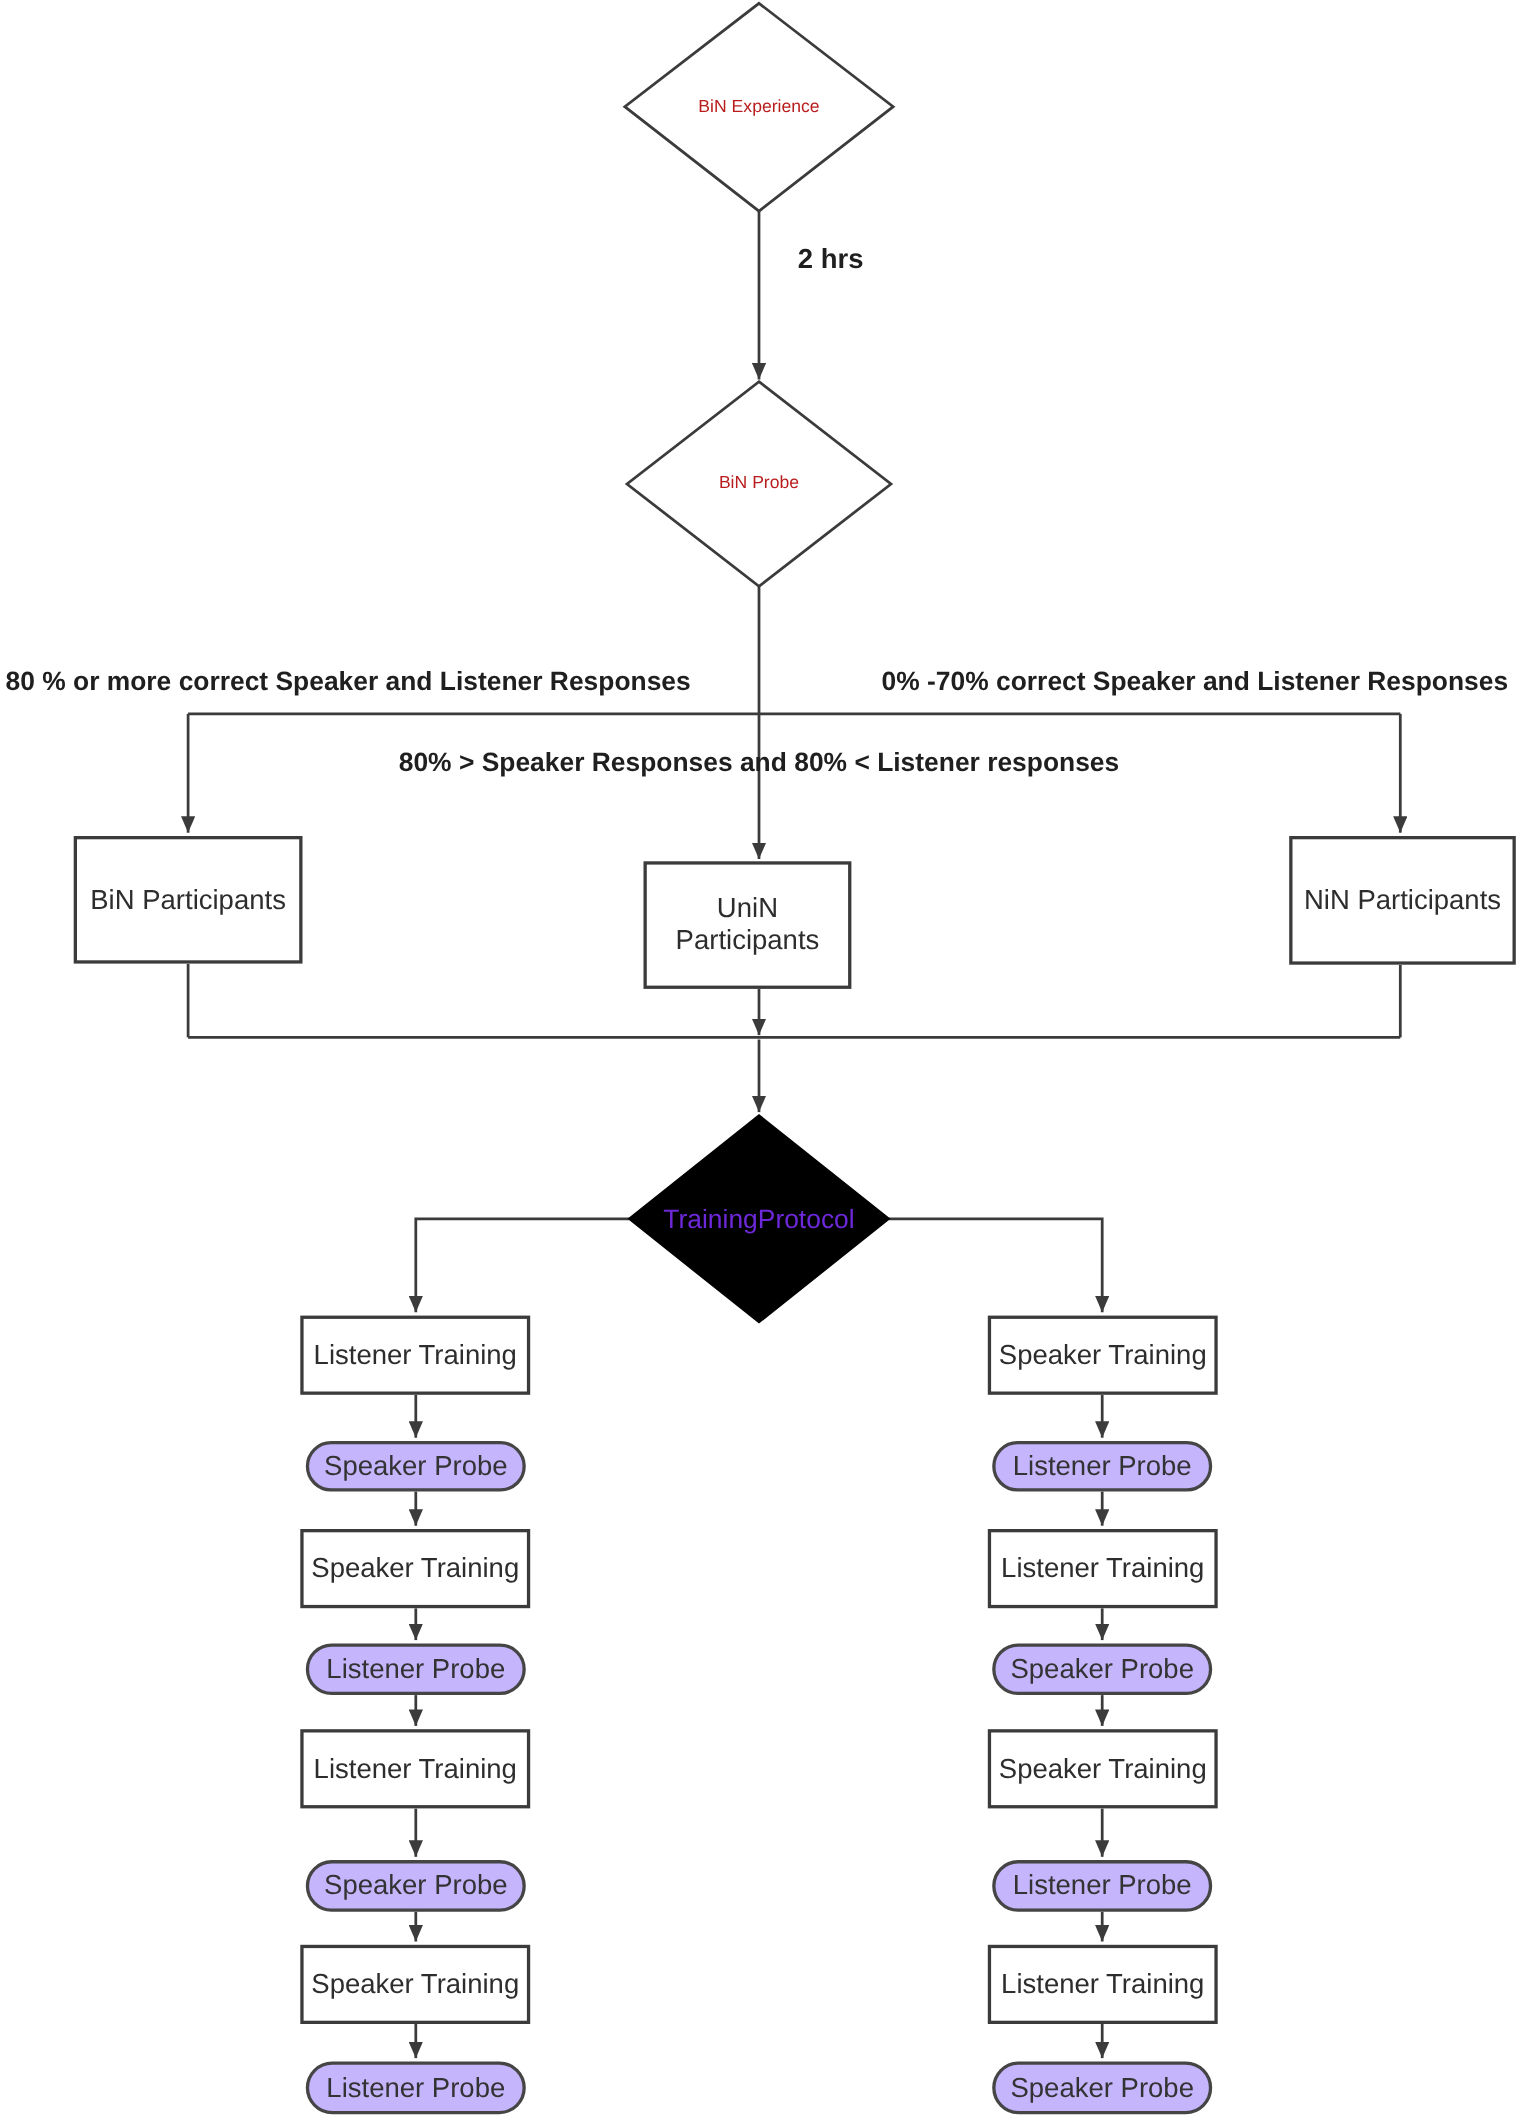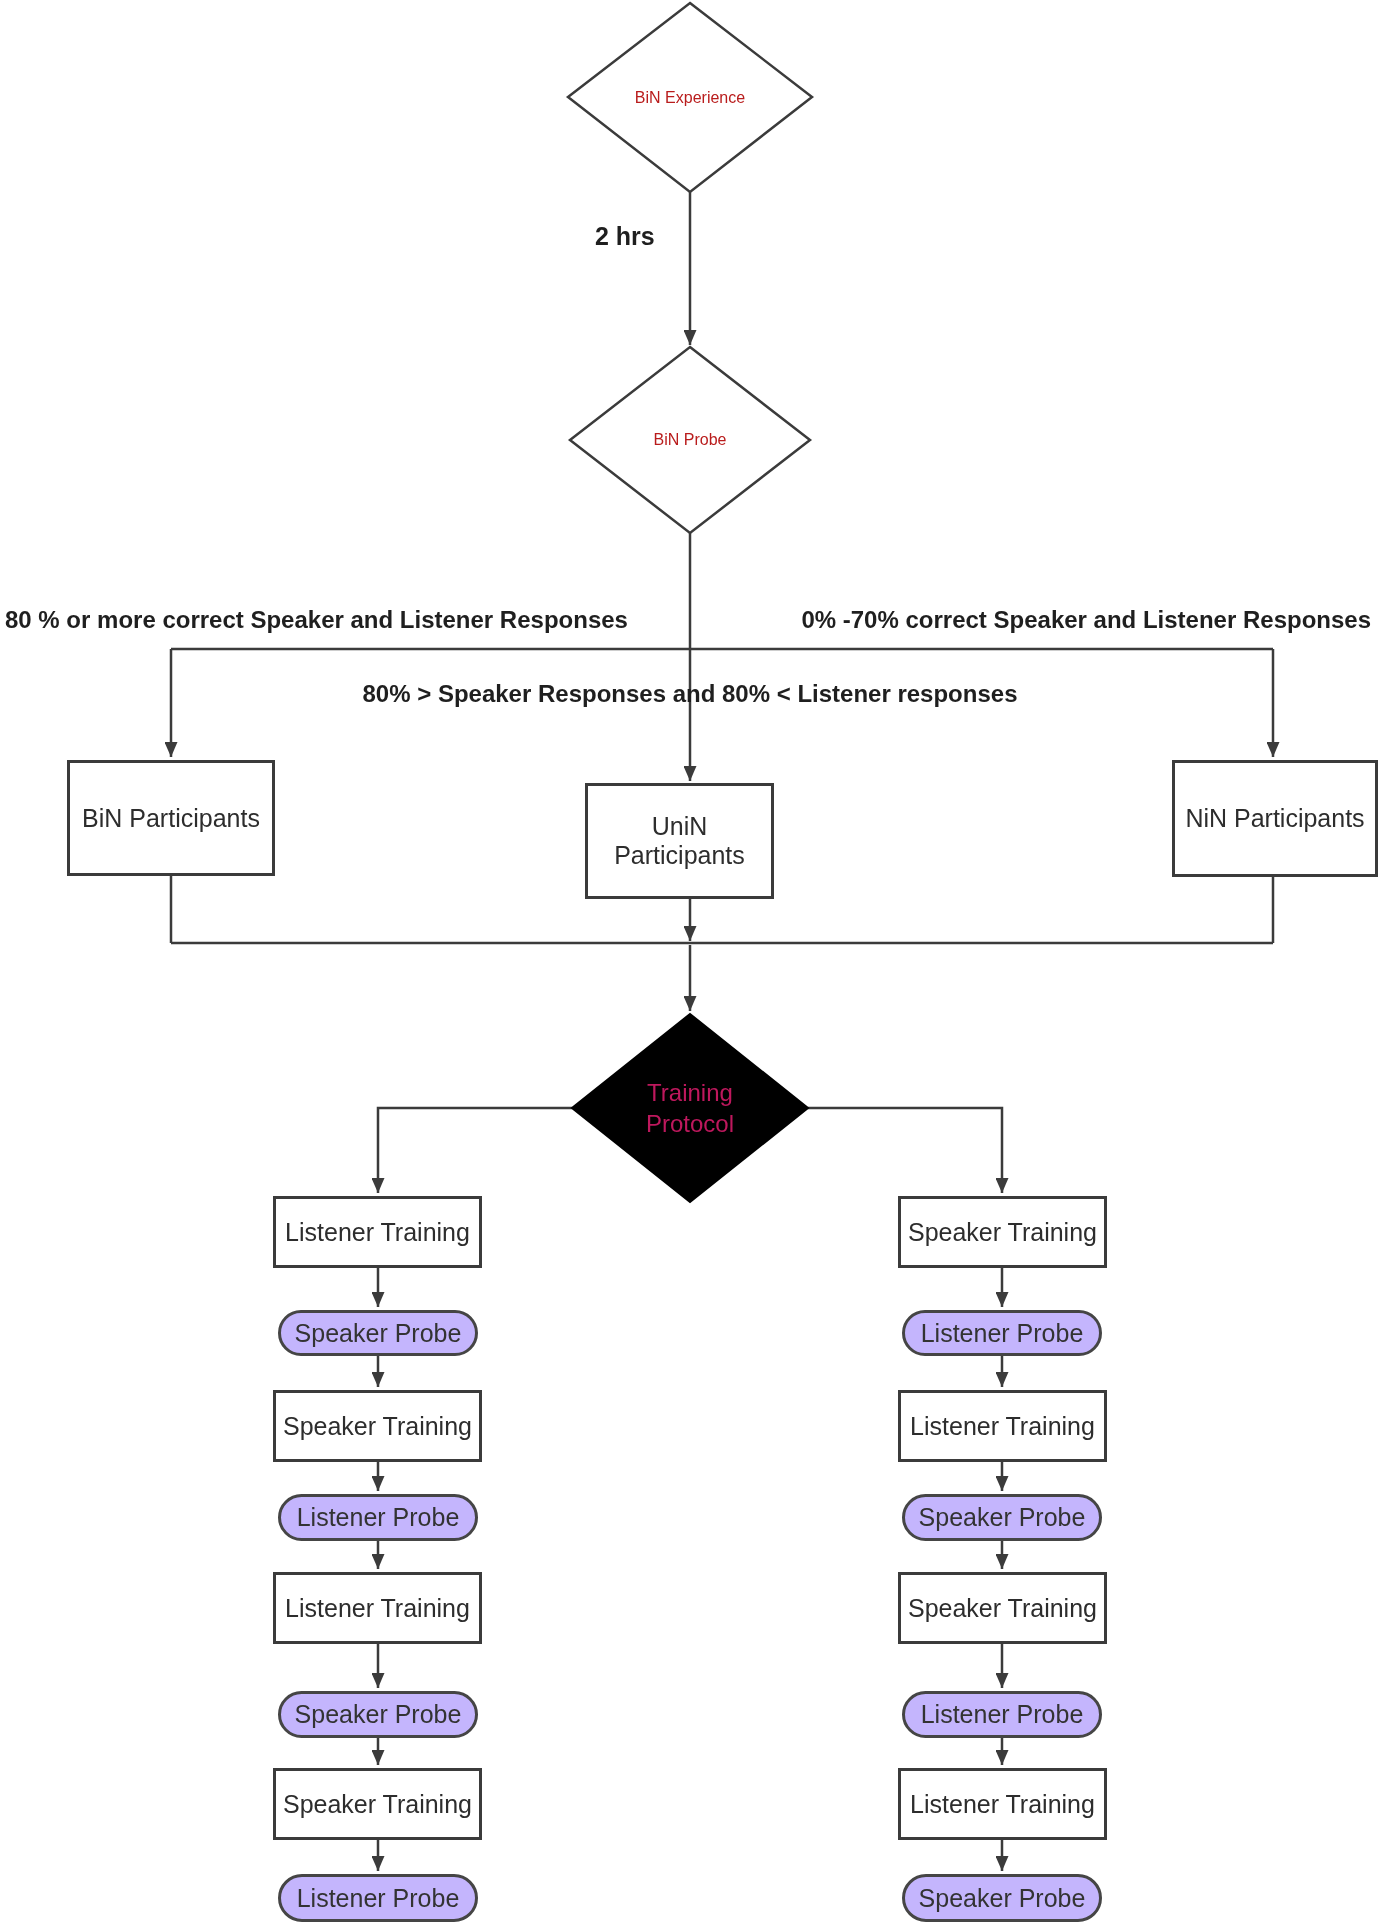--- a/index.html
+++ b/index.html
@@ -8,21 +8,21 @@
     width:1381px;height:1930px;
     background:#ffffff;
     font-family:"Liberation Sans", sans-serif;
     overflow:hidden;
   }
   #wires{position:absolute;left:0;top:0;width:1381px;height:1930px;}
   .dtext{
     position:absolute;display:flex;align-items:center;justify-content:center;
     text-align:center;font-size:16px;color:#b91c1c;line-height:30px;
   }
-  .dtext.white{color:#be185d;flex-direction:column;font-size:24px;line-height:31px;align-items:center;}
+  .dtext.white{color:#6d28d9;flex-direction:row;font-size:24px;line-height:31px;align-items:center;}
   .blabel{
     position:absolute;font-weight:bold;font-size:24px;color:#1f1f1f;white-space:nowrap;
   }
   .node-box{
     position:absolute;box-sizing:border-box;
     border:3px solid #3b3b3b;background:#ffffff;
     display:flex;align-items:center;justify-content:center;
     font-size:25px;color:#2d2d2d;text-align:center;
   }
   .node-pill{
@@ -82,21 +82,21 @@
 
     <polygon points="690,3 812,97 690,192 568,97" fill="#ffffff" stroke="#3b3b3b" stroke-width="2.5"></polygon>
     <polygon points="690,347 810,440 690,533 570,440" fill="#ffffff" stroke="#3b3b3b" stroke-width="2.5"></polygon>
     <polygon points="690,1014 808,1108 690,1202 572,1108" fill="#000000" stroke="#000000" stroke-width="2"></polygon>
   </svg>
 
   <div class="dtext" style="left:568px;top:3px;width:244px;height:189px;">
     <span>BiN Experience</span>
   </div>
 
-  <div class="blabel" style="left:595px;top:222px;width:190px;text-align:left;font-size:25px;">2 hrs</div>
+  <div class="blabel" style="left:595px;top:222px;width:190px;text-align:right;font-size:25px;">2 hrs</div>
 
   <div class="dtext" style="left:570px;top:347px;width:240px;height:186px;">
     <span>BiN Probe</span>
   </div>
 
   <div class="blabel" style="left:5px;top:606px;">80 % or more correct Speaker and Listener Responses</div>
   <div class="blabel" style="right:10px;top:606px;">0% -70% correct Speaker and Listener Responses</div>
   <div class="blabel" style="left:345px;top:680px;width:690px;text-align:center;">80% &gt; Speaker Responses and 80% &lt; Listener responses</div>
 
   <div class="node-box" style="left:67px;top:760px;width:208px;height:116px;">

